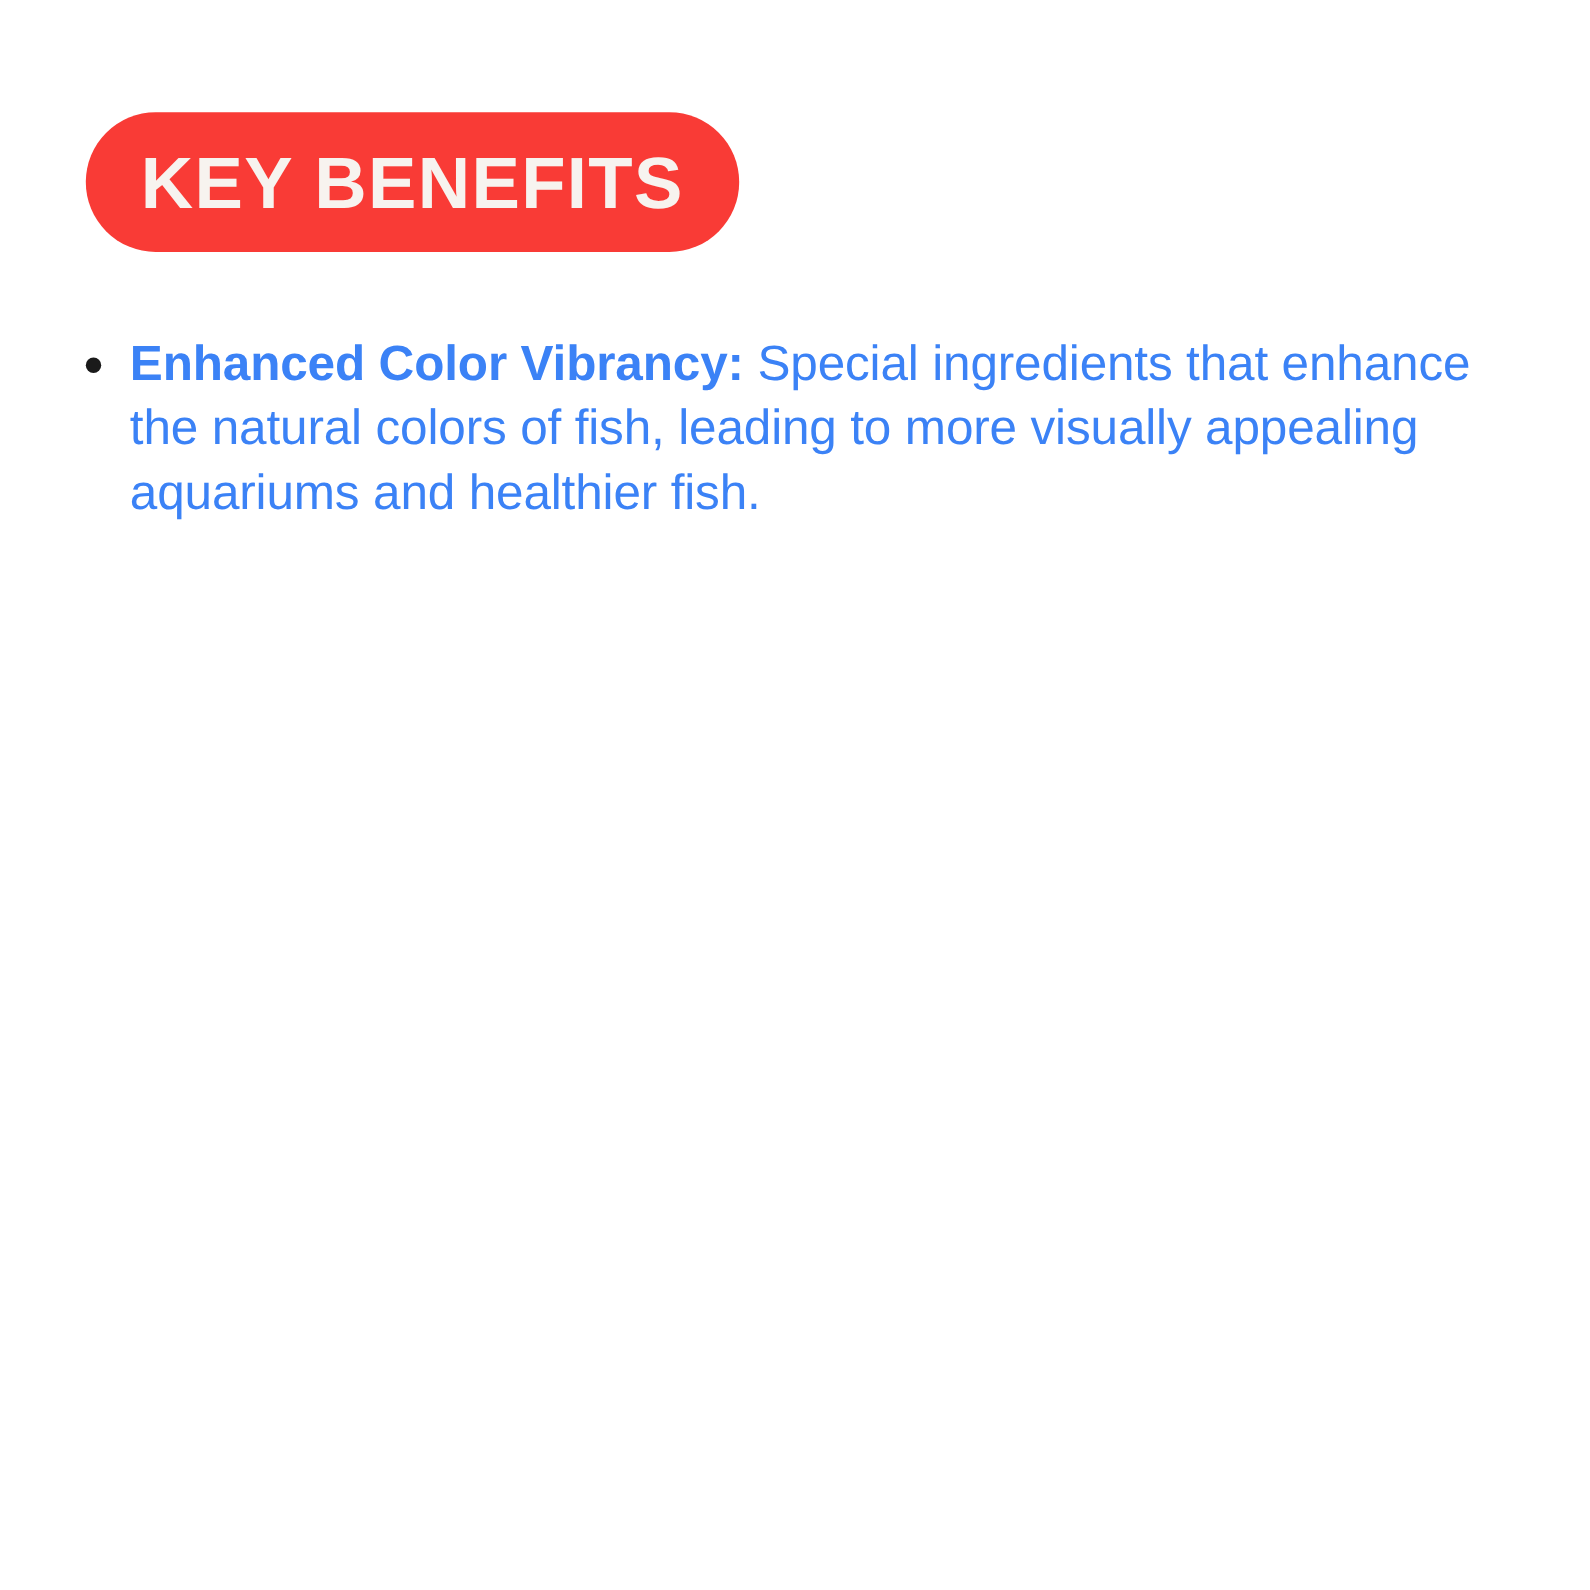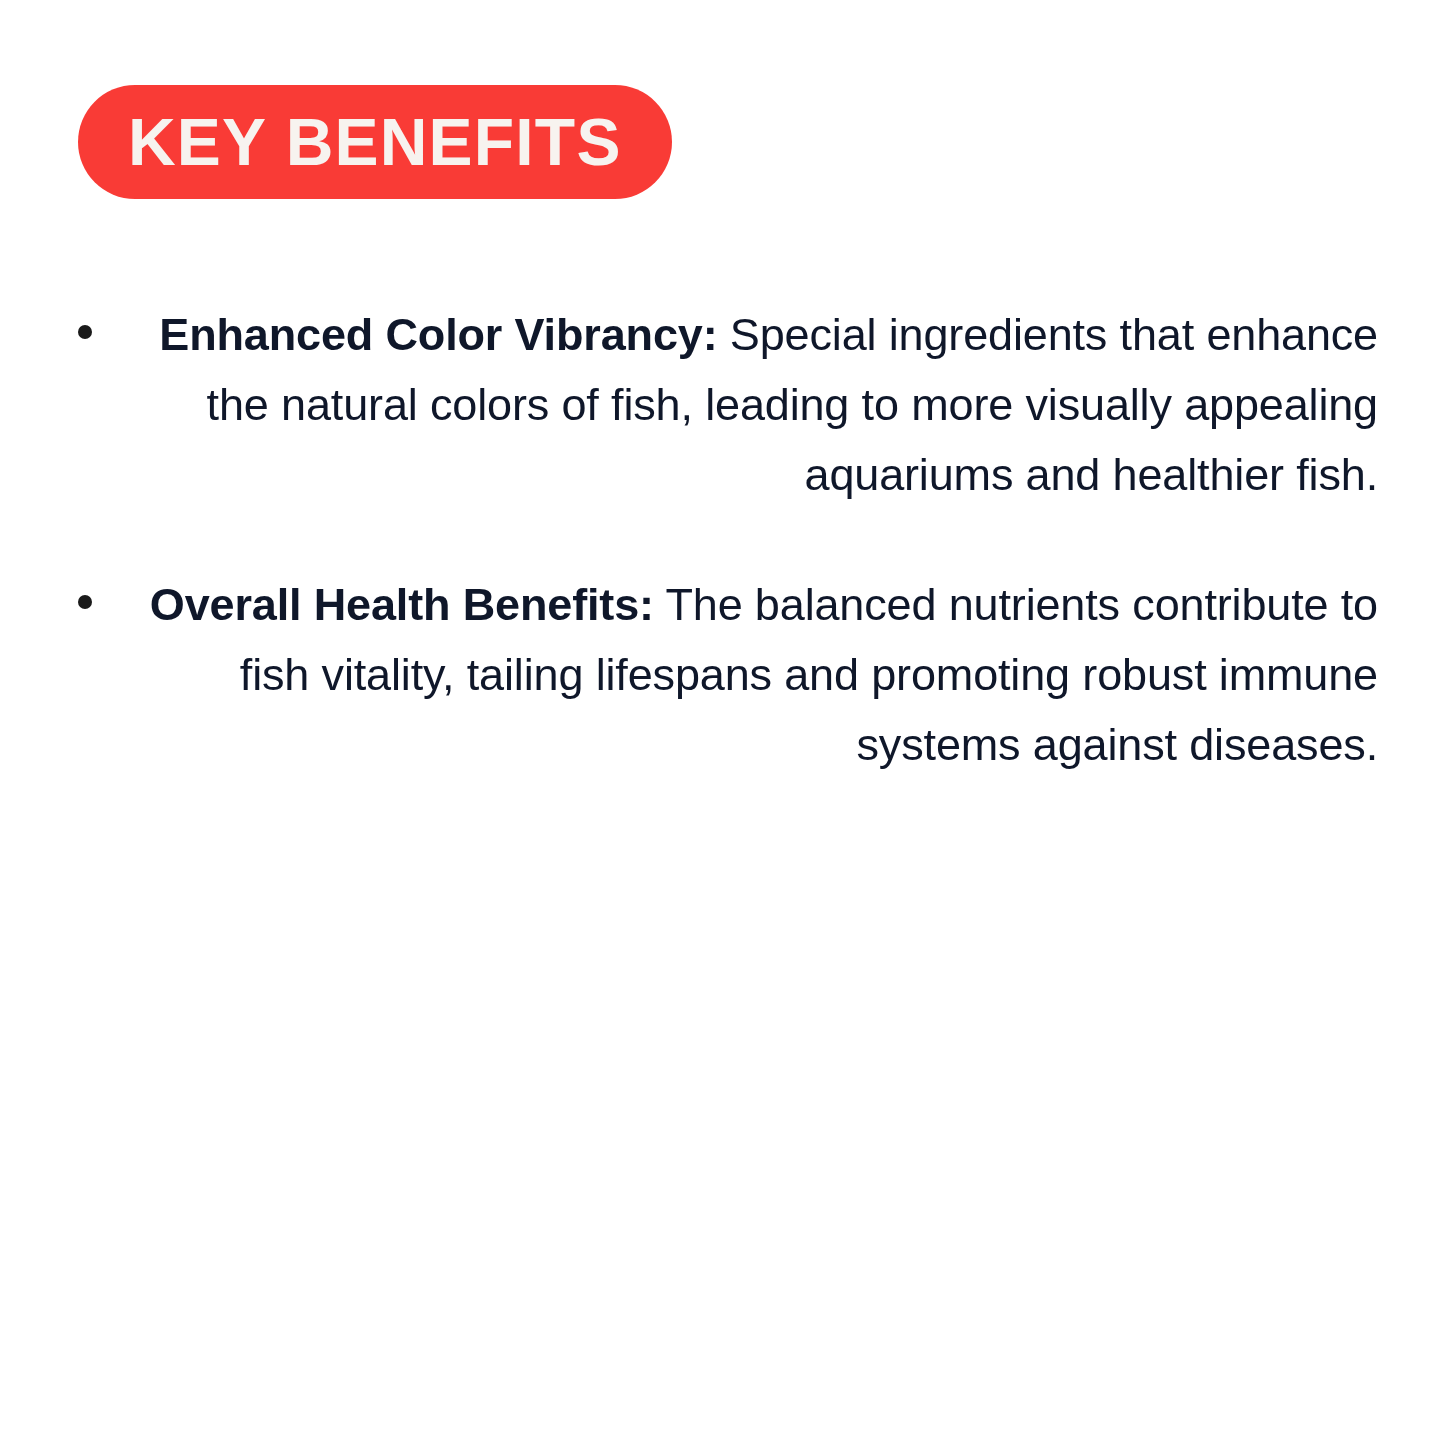--- a/index.html
+++ b/index.html
@@ -27,57 +27,58 @@
   .badge-row {
     position: absolute;
     left: 78px;
     top: 85px;
   }
   .badge {
     display: inline-flex;
     align-items: center;
     justify-content: center;
     min-width: 539px;
-    height: 114px;
+    height: 127px;
     box-sizing: border-box;
     padding: 0 50px;
     background: #f93b36;
     border-radius: 78px;
     color: #f7f3ef;
     font-family: "Liberation Sans", sans-serif;
     font-size: 66px;
     font-weight: 700;
     letter-spacing: 1.2px;
     line-height: 1;
     text-transform: uppercase;
     white-space: nowrap;
     user-select: none;
+    margin-top: 17px;
   }
 
   
   .benefits-list {
     position: absolute;
     left: 68px;
     top: 300px;
     width: 1310px;
     margin: 0;
     padding: 0;
     list-style: none;
   }
   .benefit-item {
     position: relative;
     padding-left: 50px;
     margin: 0 0 60px 0;
-    color: #0f172a;
+    color: #3b82f6;
     font-family: "Liberation Sans", sans-serif;
     font-size: 45px;
     font-weight: 400;
-    line-height: 70px;
+    line-height: 59px;
     letter-spacing: -0.15px;
-    text-align: right;
+    text-align: left;
   }
   .benefit-item:last-child {
     margin-bottom: 0;
   }
   .bullet-dot {
     position: absolute;
     left: 10px;
     top: 25px;
     width: 14px;
     height: 14px;
@@ -100,22 +101,18 @@
     <div class="badge">KEY BENEFITS</div>
   </div>
 
   <ul class="benefits-list">
 
     <li class="benefit-item">
       <span class="bullet-dot"></span>
       <span class="benefit-label">Enhanced Color Vibrancy:</span><span class="benefit-text"> Special ingredients that enhance the natural colors of fish, leading to more visually appealing aquariums and healthier fish.</span>
     </li>
 
-    <li class="benefit-item">
-      <span class="bullet-dot"></span>
-      <span class="benefit-label">Overall Health Benefits:</span><span class="benefit-text"> The balanced nutrients contribute to fish vitality, tailing lifespans and promoting robust immune systems against diseases.</span>
-    </li>
 
 
 
   </ul>
 
 </div>
 
 </body></html>

